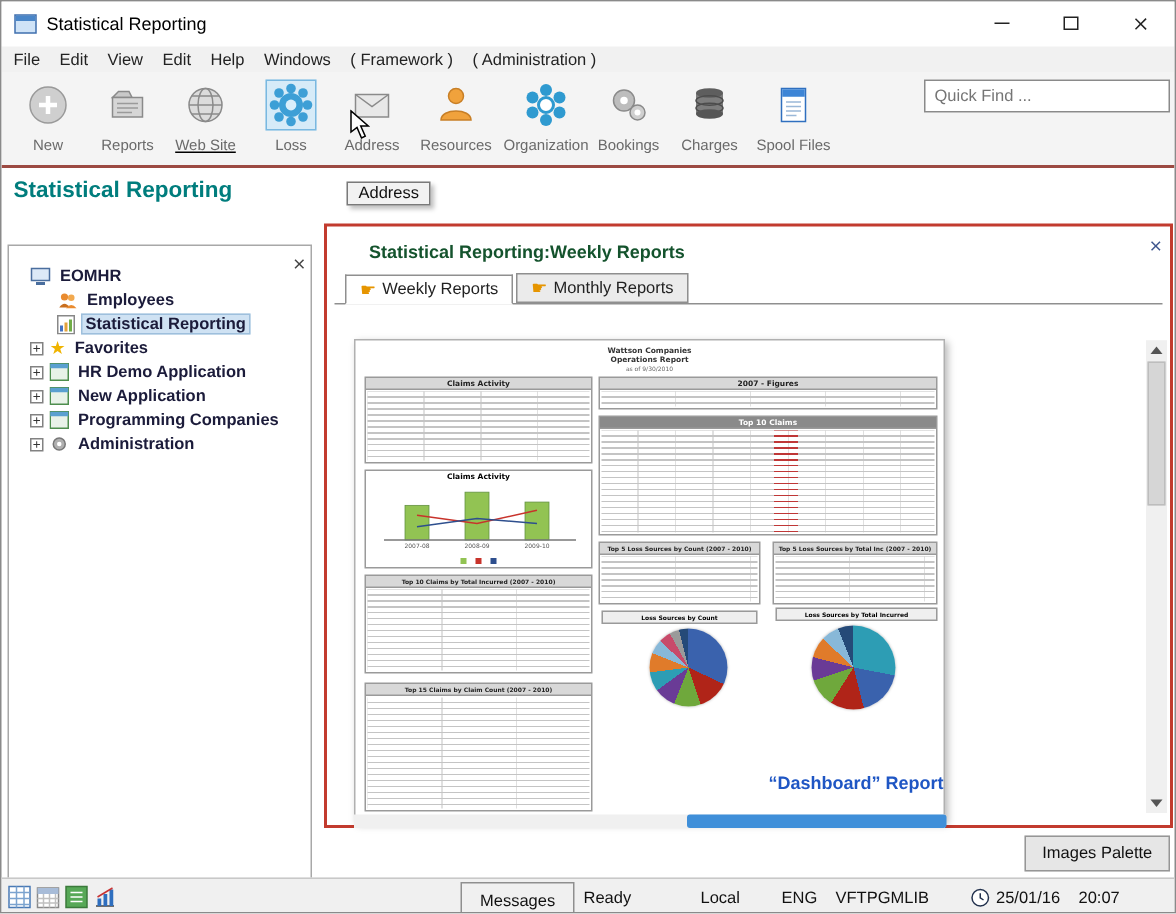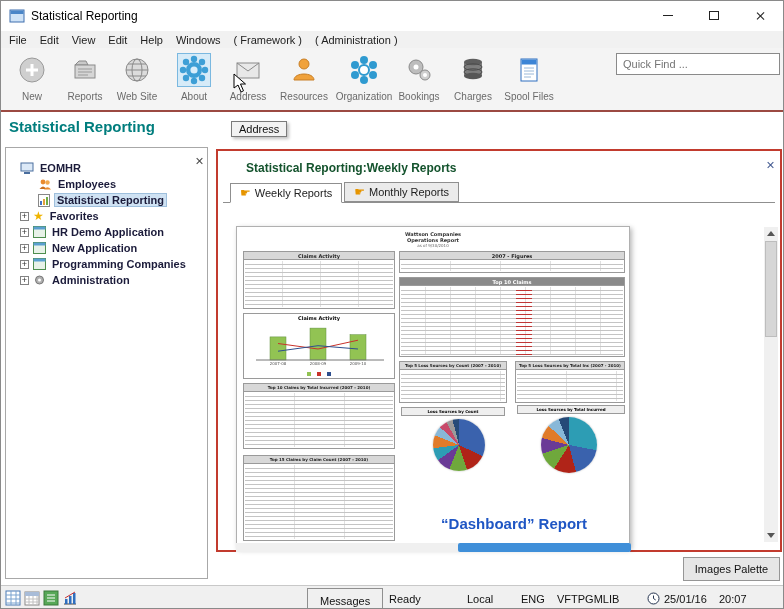--- a/index.html
+++ b/index.html
@@ -29,21 +29,21 @@
   .tool-ic.sel { background:#d6ebf8; border:1px solid #7ab8e0; }
   .tool-label { font-size:10px; color:#6a6a6a; margin-top:1px; white-space:nowrap; }
   .quickfind { position:absolute; right:3px; top:5px; width:164px; height:22px; border:1px solid #8a8a8a; background:#fff; font-size:11px; color:#222; padding:0 6px; font-family:"Liberation Sans",sans-serif; }
 
   
   .page-heading { position:absolute; left:8px; top:117px; font-size:15px; font-weight:bold; color:#007d7d; }
   .tooltip { position:absolute; left:230px; top:120px; background:#f2f2f2; border:1px solid #7a7a7a; padding:1px 7px; font-size:11px; color:#111; box-shadow:2px 2px 3px rgba(0,0,0,.25); z-index:50; }
   .cursor { position:absolute; left:232px; top:72px; z-index:60; }
 
   
-  .treepanel { position:absolute; left:4px; top:146px; width:203px; height:432px; border:1px solid #a8a8a8; background:#fff; }
+  .treepanel { position:absolute; left:4px; top:162px; width:203px; height:432px; border:1px solid #a8a8a8; background:#fff; }
   .treeclose { position:absolute; right:4px; top:3px; cursor:default; }
   .xsmall { position:relative; width:8px; height:8px; display:inline-block; }
   .xsmall::before,.xsmall::after { content:""; position:absolute; left:3.6px; top:0; width:1.1px; height:8px; background:#444; }
   .xsmall::before { transform:rotate(45deg); } .xsmall::after { transform:rotate(-45deg); }
   .tree { position:absolute; top:12px; left:0; right:0; }
   .tree-row { height:16px; display:flex; align-items:center; padding-left:14px; font-size:11px; font-weight:bold; color:#1b1b3a; white-space:nowrap; }
   .tree-row.child { padding-left:32px; }
   .exp { width:9px; height:9px; border:1px solid #828282; background:#fff; font-size:9px; line-height:7px; text-align:center; color:#333; margin-right:4px; flex:0 0 auto; font-weight:normal; }
   .ticon { margin-right:4px; flex:0 0 auto; line-height:0; }
   .tlabel { padding:0 2px; }
@@ -93,21 +93,21 @@
                  repeating-linear-gradient(to right, transparent 0 49px, #e0e0e0 49px 50px); }
   .red-col { position:absolute; left:116px; top:9px; width:16px; bottom:1px;
              background-image:repeating-linear-gradient(to bottom, transparent 0 3px, rgba(190,30,30,.85) 3px 4px); }
   .chart { position:absolute; border:1px solid #9a9a9a; background:#fff; }
   .chart-title { font-size:5px; font-weight:bold; text-align:center; line-height:8px; height:8px; }
   .legend { position:absolute; bottom:2px; left:0; right:0; display:flex; justify-content:center; gap:6px; }
   .lg { display:flex; align-items:center; gap:2px; font-size:4px; color:#555; }
   .sw { width:4px; height:4px; display:inline-block; }
   .pie { position:absolute; border-radius:50%; box-shadow:0 0 2px rgba(0,0,0,.3); }
   .pietitle { position:absolute; border:1px solid #9a9a9a; background:#efefef; font-size:4px; font-weight:bold; text-align:center; line-height:8px; height:9px; white-space:nowrap; overflow:hidden; }
-  .dash-label { position:absolute; left:162px; top:288px; width:230px; text-align:center; font-size:15px; font-weight:bold; color:#1f56c4; font-family:"Liberation Sans",sans-serif; }
+  .dash-label { position:absolute; left:162px; top:288px; width:230px; text-align:right; font-size:12px; font-weight:bold; color:#1f56c4; font-family:"Liberation Sans",sans-serif; }
 
   
   .action-btn { position:absolute; top:556px; height:24px; background:#e6e6e6; border:1px solid #969696; font-size:11px; color:#111; display:flex; align-items:center; justify-content:center; cursor:default; font-family:"Liberation Sans",sans-serif; }
 
   
   .statusbar { position:absolute; left:0; right:0; top:584px; height:25px; background:#f0f0f0; border-top:1px solid #c8c8c8; font-size:11px; color:#111; }
   .sb-icons { position:absolute; left:4px; top:4px; display:flex; gap:3px; }
   .sb-msg { position:absolute; left:306px; top:2px; height:21px; border:1px solid #8f8f8f; background:#f0f0f0; padding:12px 12px; display:flex; align-items:center; }
   .sb-field { position:absolute; top:0; height:25px; display:flex; align-items:center; }
 </style>
@@ -162,21 +162,21 @@
       <span class="tool-ic">
         <svg width="32" height="32">
             <path d="M6 11l4-4h7l2 4z" fill="#c9c9c9" stroke="#8a8a8a"></path>
             <rect x="6" y="11" width="20" height="13" fill="#d6d6d6" stroke="#8a8a8a"></rect>
             <path d="M9 15h14M9 18h14M9 21h10" stroke="#9a9a9a"></path>
           </svg>
       </span>
       <div class="tool-label">Reports</div>
     </div>
 
-    <div class="tool-btn" style="left:112px;width:48px;">
+    <div class="tool-btn" style="left:112px;width:48px;text-decoration:underline;">
       <span class="tool-ic">
         <svg width="32" height="32">
             <circle cx="16" cy="16" r="11" fill="#dcdcdc" stroke="#8a8a8a"></circle>
             <ellipse cx="16" cy="16" rx="5" ry="11" fill="none" stroke="#8a8a8a"></ellipse>
             <path d="M5 16h22M7 10h18M7 22h18" stroke="#8a8a8a" fill="none"></path>
           </svg>
       </span>
       <div class="tool-label">Web Site</div>
     </div>
 
@@ -190,21 +190,21 @@
               <circle cx="24" cy="24" r="3.2"></circle>
               <circle cx="16" cy="27" r="3.2"></circle>
               <circle cx="8" cy="24" r="3.2"></circle>
               <circle cx="5" cy="16" r="3.2"></circle>
               <circle cx="8" cy="8" r="3.2"></circle>
             </g>
             <circle cx="16" cy="16" r="8" fill="#3d9fd6"></circle>
             <circle cx="16" cy="16" r="3.6" fill="#d9eefb"></circle>
           </svg>
       </span>
-      <div class="tool-label">About</div>
+      <div class="tool-label">Loss</div>
     </div>
 
     <div class="tool-btn" style="left:222px;width:50px;">
       <span class="tool-ic">
         <svg width="32" height="32">
             <rect x="5" y="9" width="22" height="15" fill="#e8e8e8" stroke="#8a8a8a"></rect>
             <path d="M5 9l11 8 11-8" fill="none" stroke="#8a8a8a"></path>
           </svg>
       </span>
       <div class="tool-label">Address</div>

